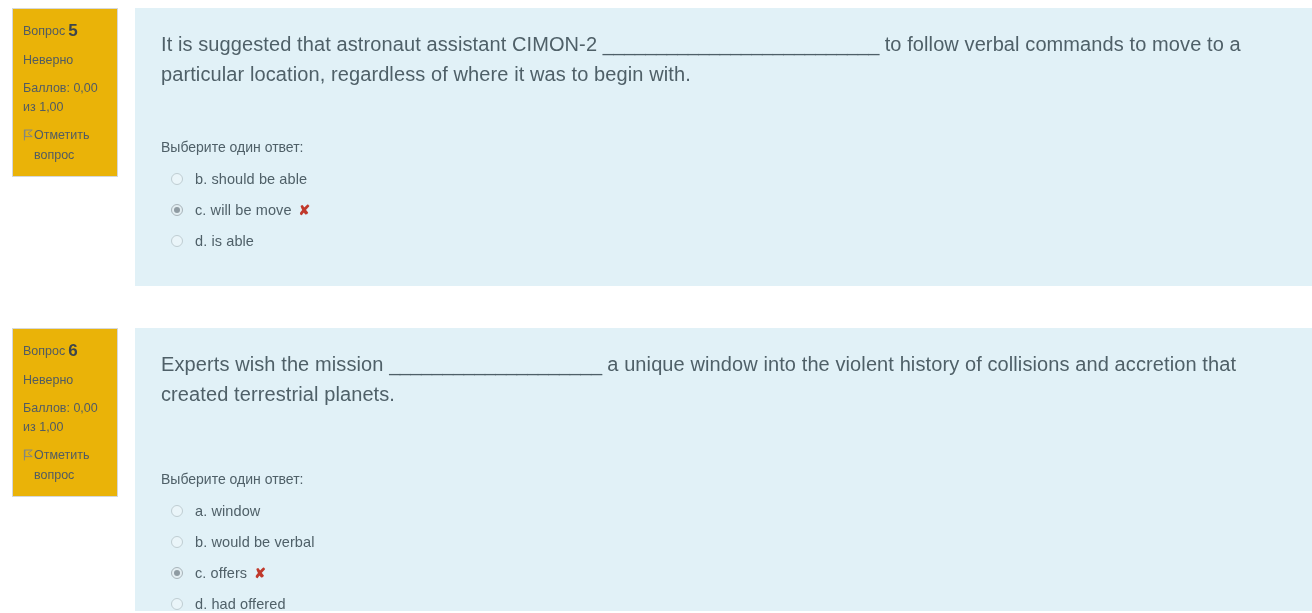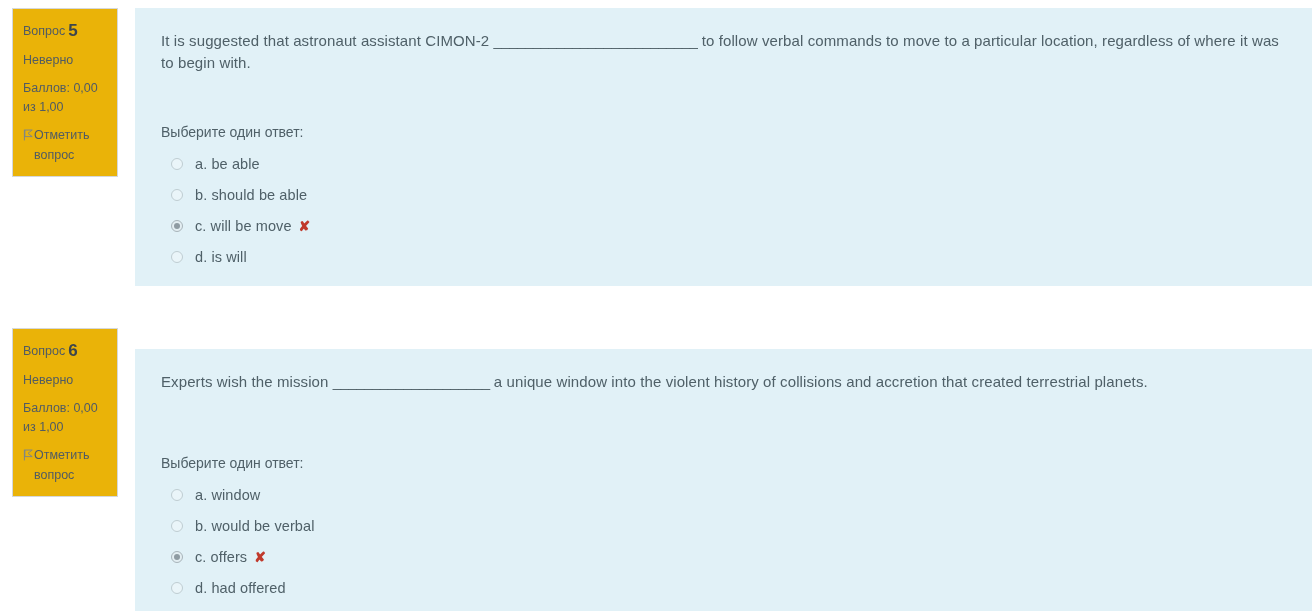--- a/index.html
+++ b/index.html
@@ -76,24 +76,24 @@
   
   .q-content {
     margin-left: 17px;
     flex: 1 1 auto;
     background: #e1f1f7;
     padding: 22px 18px 20px 26px;
     align-self: stretch;
     min-width: 0;
   }
   #question-block-0 .q-content { width: 1167px; }
-  #question-block-1 .q-content { width: 1167px; margin-top: 21px; }
+  #question-block-1 .q-content { width: 1167px; }
 
   .q-text {
-    font-size: 15px;
+    font-size: 20px;
     line-height: 1.48;
     color: #4f6068;
     margin: 0 0 0 0;
     letter-spacing: 0.1px;
   }
   .q-blank {
     letter-spacing: -0.5px;
     color: #4f6068;
   }
 
@@ -181,34 +181,30 @@
     </aside>
 
     <div class="q-content">
       <p class="q-text"><span>It is suggested that astronaut assistant CIMON-2 </span><span class="q-blank">__________________________</span><span> to follow verbal commands to move to a particular location, regardless of where it was to begin with.</span></p>
 
       <div class="answer-prompt">Выберите один ответ:</div>
 
       <ul class="answer-list">
         <li class="answer-item">
           <span class="radio"></span>
-          <span class="answer-label">a. be able</span>
-        </li>
-        <li class="answer-item">
-          <span class="radio"></span>
           <span class="answer-label">b. should be able</span>
         </li>
         <li class="answer-item">
           <span class="radio checked"></span>
           <span class="answer-label">c. will be move</span>
           <span class="wrong-mark">✘</span>
         </li>
         <li class="answer-item">
           <span class="radio"></span>
-          <span class="answer-label">d. is will</span>
+          <span class="answer-label">d. is able</span>
         </li>
       </ul>
     </div>
   </section>
 
   <section class="question-block" id="question-block-1">
 
     <aside class="q-info">
       <div class="q-info-num">
         <span class="label">Вопрос</span><span class="num">6</span>

